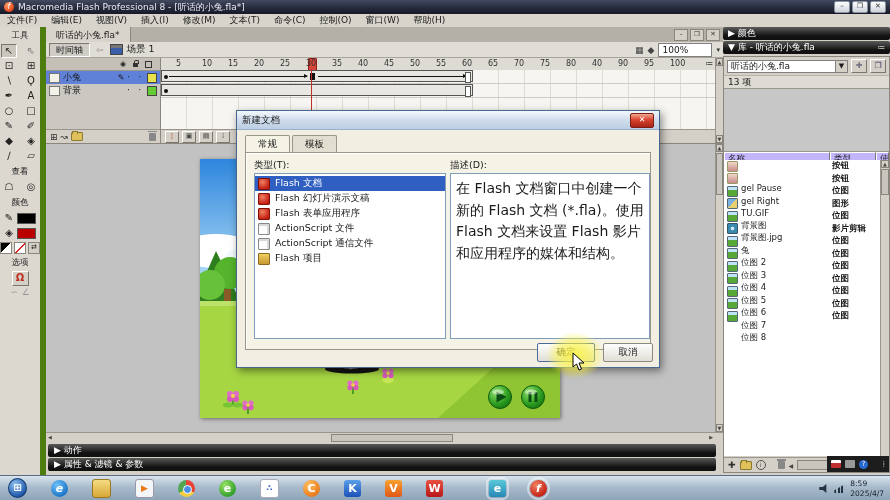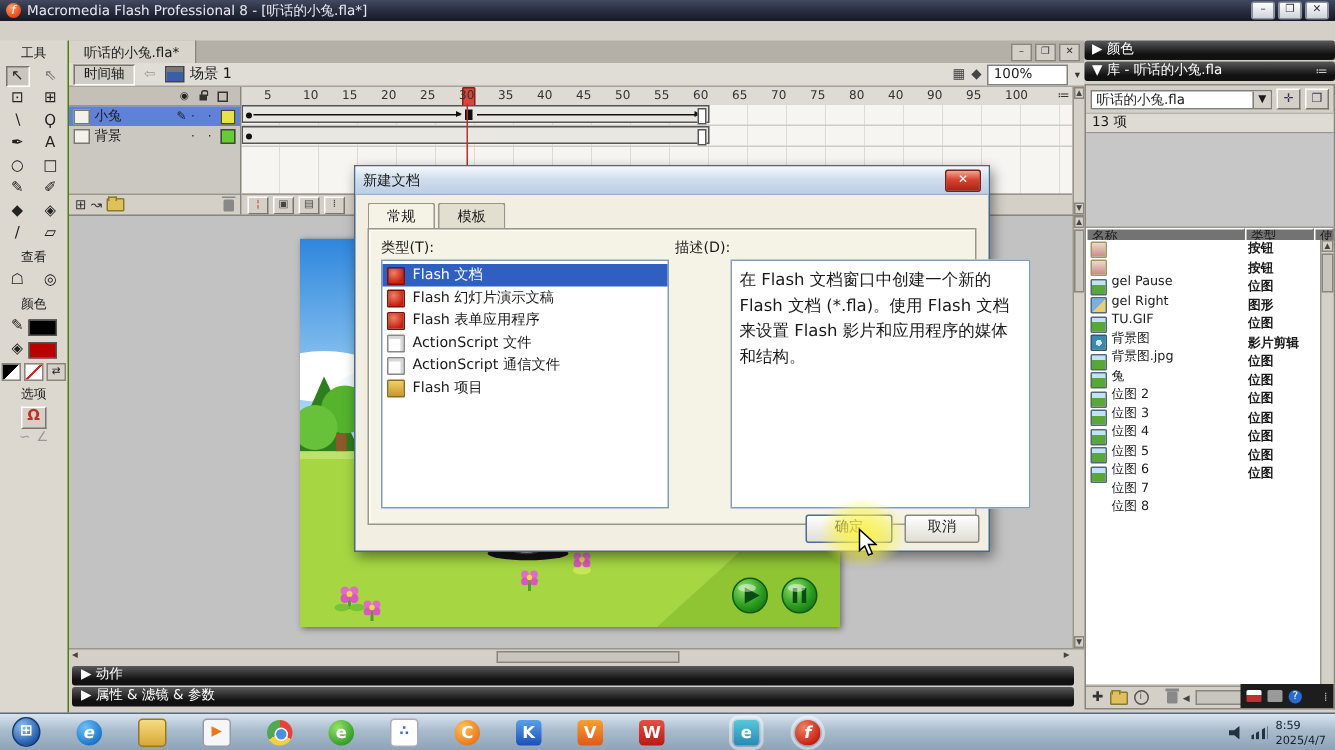--- a/index.html
+++ b/index.html
@@ -14,21 +14,21 @@
     color:#fff;font-size:8px;line-height:10px;text-align:center;margin-right:4px;font-style:italic;}
   .winbtns{margin-left:auto;display:flex;gap:2px;}
   .winbtn{width:14px;height:10px;background:linear-gradient(#fdfdfd,#cfd4da);border:1px solid #8a93a2;
     border-radius:2px;font-size:7px;line-height:9px;text-align:center;color:#333;}
   
   .menubar{position:absolute;left:0;top:14px;width:890px;height:13px;background:#d8d4cc;
     border-bottom:1px solid #a09c94;display:flex;align-items:center;}
   .menu-item{padding:0 7px;font-size:9px;}
   
   .toolspanel{position:absolute;left:0;top:27px;width:46px;height:448px;background:#dcd8d0;
-    border-right:1px solid #4d7c0f;box-sizing:border-box;}
+    border-right:6px solid #4d7c0f;box-sizing:border-box;}
   .tp-label{text-align:center;font-size:8.5px;margin:3px 0 2px;color:#222;}
   .tp-grid{display:grid;grid-template-columns:16px 16px;gap:1px 6px;justify-content:center;}
   .tool{width:16px;height:14px;font-size:10px;line-height:14px;text-align:center;color:#222;}
   .tool.pressed{background:#cac6be;border:1px solid;border-color:#7a766e #fff #fff #7a766e;box-sizing:border-box;line-height:12px;}
   .tool.dim{color:#777;}
   .swatchrow{display:flex;justify-content:center;align-items:center;gap:3px;margin:1px 0;}
   .swatch{width:17px;height:9px;border:1px solid #555;}
   .minirow{display:flex;justify-content:center;gap:2px;margin:2px 0;}
   .mini{width:11px;height:10px;border:1px solid #8a867e;background:#d4d0c8;font-size:7px;line-height:9px;text-align:center;}
   .mini.nocolor{background:linear-gradient(135deg,#fff 45%,#d22 45%,#d22 55%,#fff 55%);}
@@ -113,21 +113,21 @@
     font-size:9px;line-height:13px;padding:0 5px;margin-bottom:1px;display:flex;}
   .panelhead .ph-menu{margin-left:auto;font-size:8px;color:#ccc;}
   .libbody{position:absolute;left:0;top:29px;right:0;bottom:2px;background:#d4d0c8;border:1px solid #8a867e;box-sizing:border-box;}
   .librow1{display:flex;align-items:center;gap:3px;padding:2px 3px;}
   .libselect{flex:1;height:13px;background:#fff;border:1px solid #808080;display:flex;align-items:center;font-size:9px;padding-left:3px;box-sizing:border-box;}
   .libselect .dd{margin-left:auto;width:11px;height:11px;background:#d4d0c8;border-left:1px solid #808080;font-size:7px;text-align:center;line-height:11px;}
   .libbtn{width:14px;height:12px;border:1px solid;border-color:#fff #7a766e #7a766e #fff;background:#d4d0c8;font-size:8px;line-height:11px;text-align:center;color:#335;}
   .libcount{height:12px;background:#dedbd4;border-top:1px solid #b8b4ac;border-bottom:1px solid #9a968e;font-size:9px;line-height:12px;padding-left:4px;}
   .libpreview{height:62px;background:#c7c7c7;border-bottom:1px solid #9a968e;}
   .libcols{display:flex;height:12px;}
-  .libcol{background:#737373;border:1px solid;border-color:#fff #7a766e #7a766e #fff;font-size:8.5px;line-height:10px;padding-left:3px;box-sizing:border-box;overflow:hidden;white-space:nowrap;}
+  .libcol{background:#c4b5fd;border:1px solid;border-color:#fff #7a766e #7a766e #fff;font-size:8.5px;line-height:10px;padding-left:3px;box-sizing:border-box;overflow:hidden;white-space:nowrap;}
   .libcol.c1{flex:1;} .libcol.c2{width:46px;} .libcol.c3{width:13px;}
   .liblist{position:absolute;left:0;top:103px;right:9px;bottom:16px;background:#fff;overflow:hidden;}
   .librowi{display:flex;align-items:center;height:12.5px;font-size:8.5px;gap:3px;padding-left:3px;}
   .li-ic{width:9px;height:9px;flex:0 0 9px;border-radius:1px;}
   .li-btn{background:linear-gradient(#f0d8c8,#c88a8a);border:1px solid #996;}
   .li-bmp{background:linear-gradient(180deg,#bfe4f7 0 3px,#58a838 3px);border:1px solid #567;}
   .li-gfx{background:linear-gradient(135deg,#7ab0e0 50%,#e8d070 50%);border:1px solid #567;}
   .li-mc{background:radial-gradient(circle at 50% 50%,#cfe8f4 30%,#3a8ab0 32%);border:1px solid #356;}
   .li-name{flex:1;overflow:hidden;white-space:nowrap;margin-top:44px;}
   .li-type{width:48px;overflow:hidden;white-space:nowrap;font-weight:bold;}
@@ -158,21 +158,21 @@
   .typelist{position:absolute;left:8px;top:20px;width:192px;height:166px;background:#fff;border:1px solid #7f9db9;
     box-sizing:border-box;padding-top:2px;}
   .type-item{display:flex;align-items:center;gap:5px;height:15px;padding-left:3px;font-size:9.5px;}
   .type-item.selected{background:#2f5fc0;color:#fff;}
   .t-ic{width:10px;height:10px;flex:0 0 10px;border-radius:1px;}
   .ic-red{background:radial-gradient(circle at 35% 30%,#f08060,#c41e12 75%);border:1px solid #801008;}
   .ic-page{background:#fdfdfd;border:1px solid #888;box-shadow:inset -2px 2px 0 #d8d8d8;}
   .ic-pagejs{background:linear-gradient(#fdfdfd 55%,#d04030 55%);border:1px solid #888;}
   .ic-folder{background:linear-gradient(#f0d060,#c89830);border:1px solid #8a6a20;}
   .descbox{position:absolute;left:204px;top:20px;width:200px;height:166px;background:#fff;border:1px solid #7f9db9;
-    box-sizing:border-box;padding:4px 5px;font-size:11px;line-height:1.55;margin-left:37px;}
+    box-sizing:border-box;padding:4px 5px;font-size:14px;line-height:1.55;}
   .dlg-btns{position:absolute;right:6px;bottom:5px;display:flex;gap:8px;}
   .dlg-btn{height:17px;background:linear-gradient(#fefefe,#e0ded4);border:1px solid #8a8a80;border-radius:2px;
     font-size:9.5px;text-align:center;line-height:16px;}
   .dlg-btn.ok{width:56px;border-color:#4a6a9a;}
   .dlg-btn.cancel{width:48px;}
   
   .click-highlight{position:absolute;left:546px;top:332px;width:58px;height:47px;border-radius:50%;z-index:11;
     background:radial-gradient(closest-side,rgba(250,243,70,.95),rgba(250,243,70,.55) 62%,rgba(250,243,70,0));}
   .cursor{position:absolute;left:572px;top:352px;z-index:12;}
   
@@ -211,20 +211,33 @@
   <div class="titlebar">
     <span class="flash-logo">f</span>
     <span>Macromedia Flash Professional 8 - [听话的小兔.fla*]</span>
     <span class="winbtns">
       <span class="winbtn">–</span>
       <span class="winbtn">❐</span>
       <span class="winbtn">✕</span>
     </span>
   </div>
 
+  <div class="menubar">
+
+  <span class="menu-item" style="--i: 0;">文件(F)</span>
+      <span class="menu-item" style="--i: 1;">编辑(E)</span>
+      <span class="menu-item" style="--i: 2;">视图(V)</span>
+      <span class="menu-item" style="--i: 3;">插入(I)</span>
+      <span class="menu-item" style="--i: 4;">修改(M)</span>
+      <span class="menu-item" style="--i: 5;">文本(T)</span>
+      <span class="menu-item" style="--i: 6;">命令(C)</span>
+      <span class="menu-item" style="--i: 7;">控制(O)</span>
+      <span class="menu-item" style="--i: 8;">窗口(W)</span>
+      <span class="menu-item" style="--i: 9;">帮助(H)</span>
+    </div>
 
   <div class="toolspanel">
     <div class="tp-label">工具</div>
     <div class="tp-grid">
 
     <span class="tool pressed" style="--i: 0;">↖</span>
         <span class="tool dim" style="--i: 1;">⇖</span>
         <span class="tool" style="--i: 2;">⊡</span>
         <span class="tool" style="--i: 3;">⊞</span>
         <span class="tool" style="--i: 4;">∖</span>

